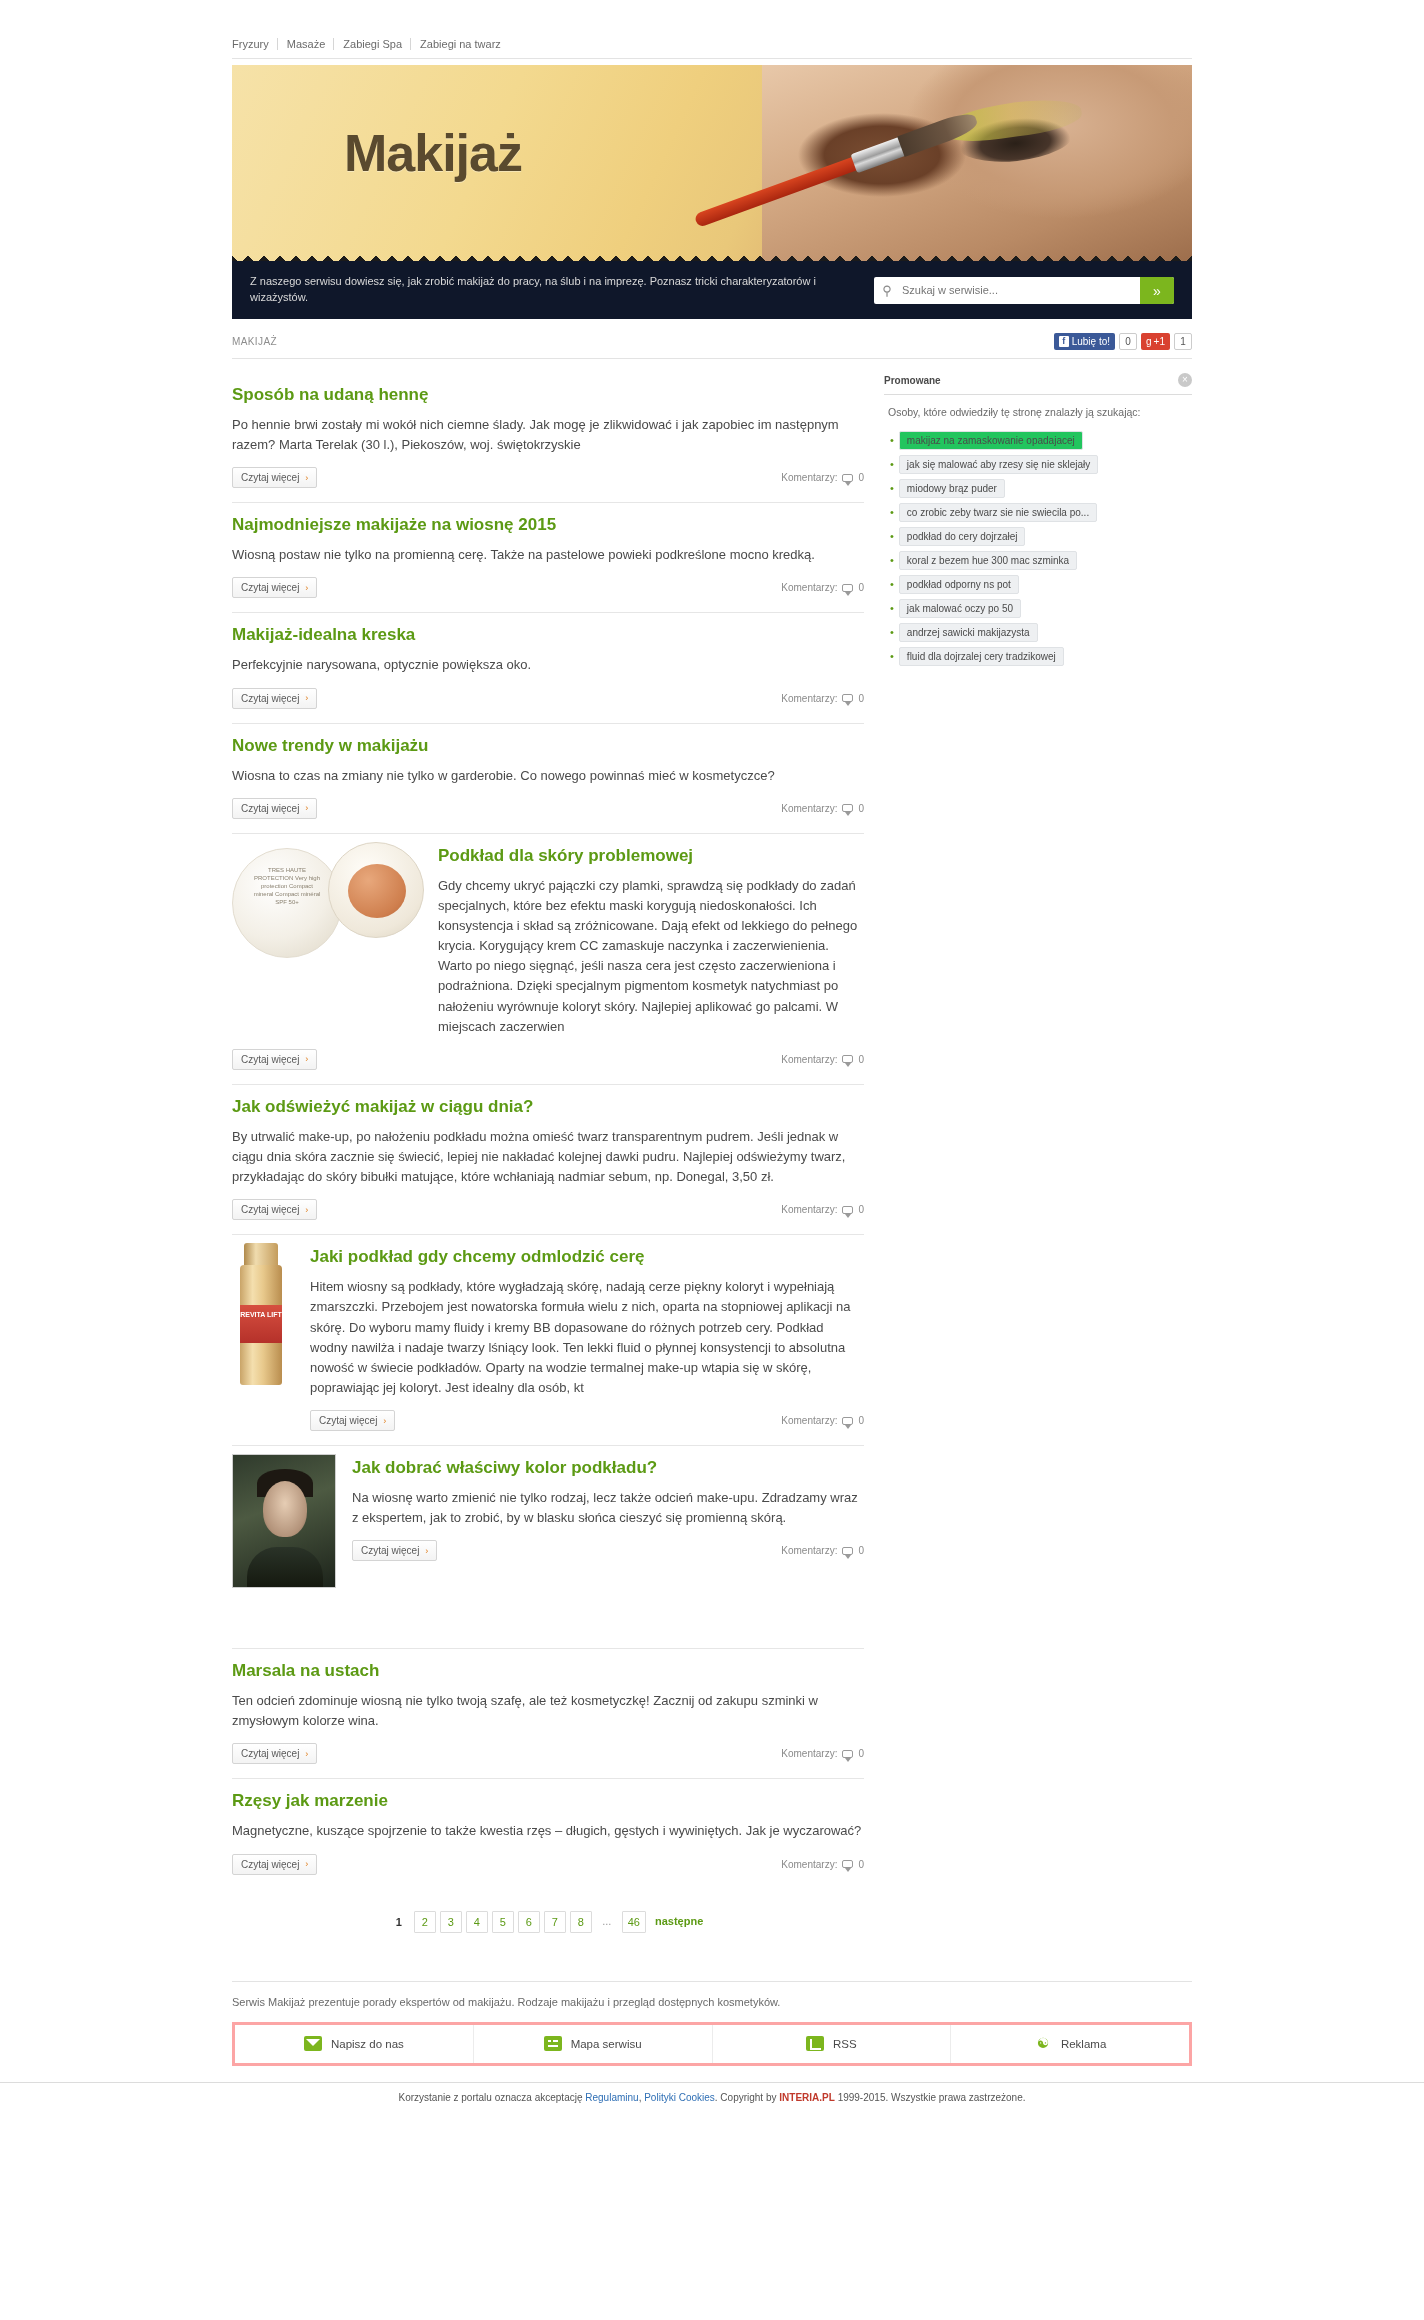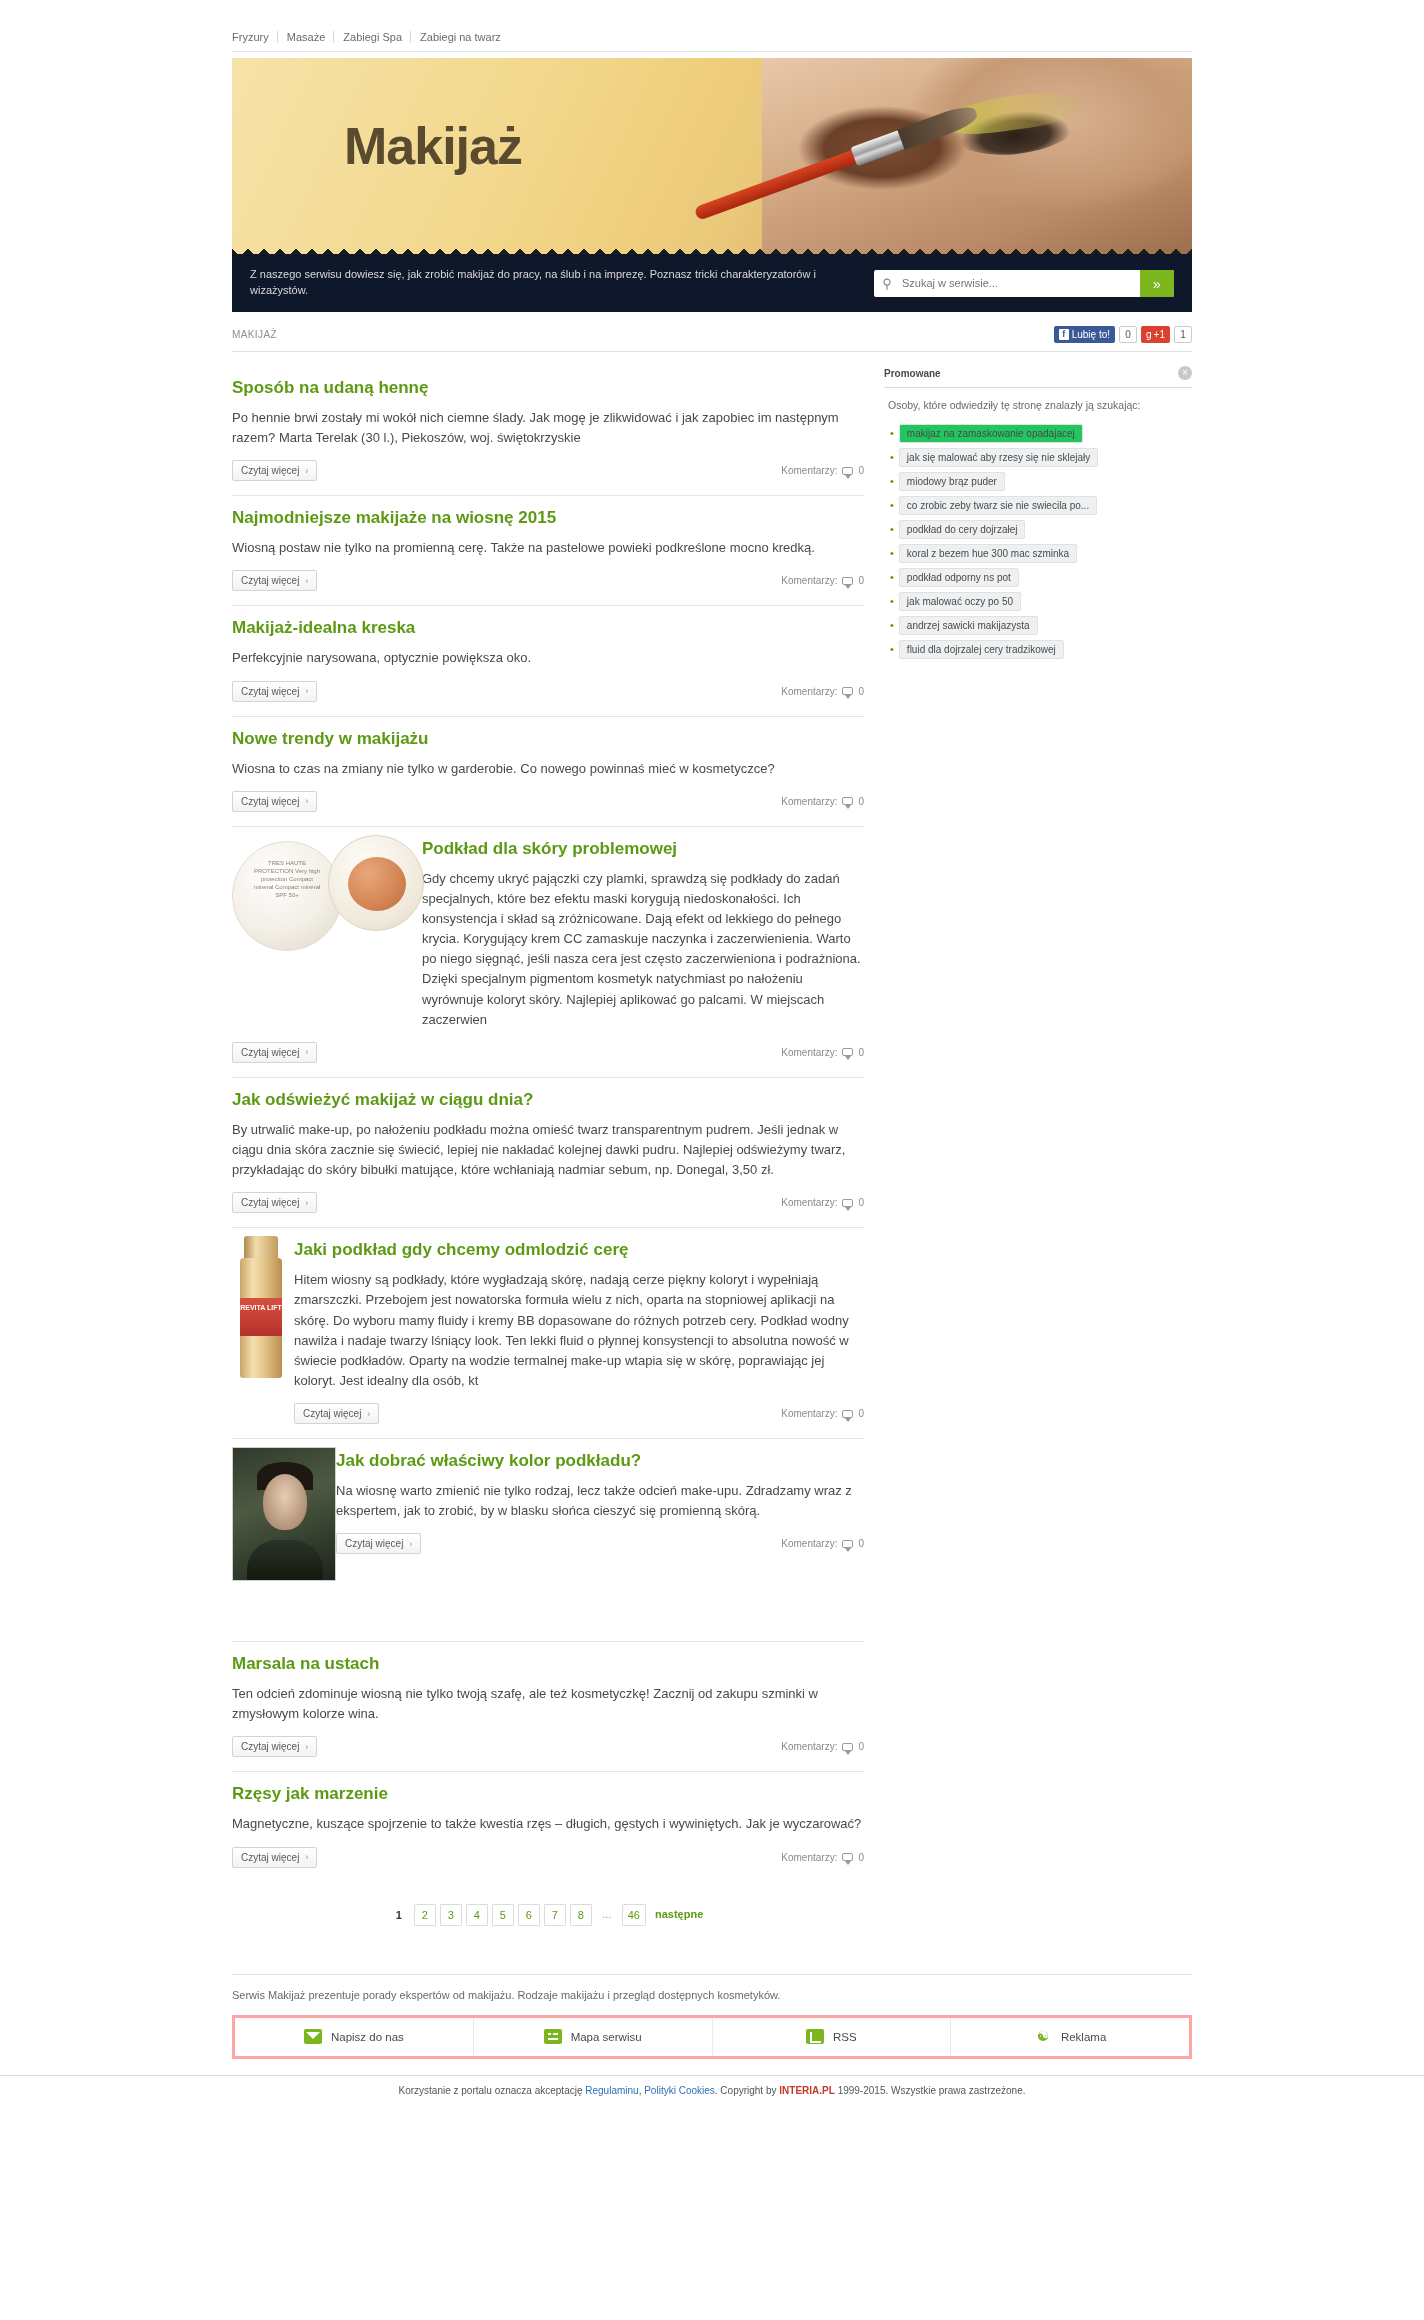--- a/index.html
+++ b/index.html
@@ -4,21 +4,21 @@
 <style>
   * { box-sizing: border-box; }
   html, body {
     margin: 0; padding: 0;
     background: #ffffff;
     font-family: "Liberation Sans", sans-serif;
     color: #333;
   }
   body { width: 1424px; height: 2320px; position: relative; }
 
-  .page { width: 1424px; margin: 9px auto; }
+  .page { width: 1424px; margin: 16px auto; }
 
   
   .topnav {
     width: 960px; margin: 0 auto;
     padding: 22px 0 8px 0;
     border-bottom: 1px solid #e3e3e3;
     font-size: 11px;
   }
   .topnav a {
     color: #6b6b6b; text-decoration: none; margin-right: 6px;
@@ -162,21 +162,21 @@
     display: inline-block; width: 11px; height: 8px; border: 1px solid #9a9a9a;
     border-radius: 2px; position: relative;
   }
   .bubble::after {
     content: ""; position: absolute; left: 2px; top: 7px;
     border-left: 3px solid transparent; border-right: 3px solid transparent;
     border-top: 4px solid #9a9a9a;
   }
 
   
-  .art-flex { display: flex; }
+  .art-flex { display: flex; gap: 16px; }
   .art-flex .thumb { flex: none; }
 
   .img-powder {
     width: 190px; height: 120px; position: relative;
   }
   .img-powder .jar {
     position: absolute; left: 0; top: 6px; width: 110px; height: 110px;
     border-radius: 50%;
     background: radial-gradient(circle at 38% 32%, #ffffff 0%, #f3efe6 55%, #ded7c6 100%);
     border: 1px solid #e3ddd0;

